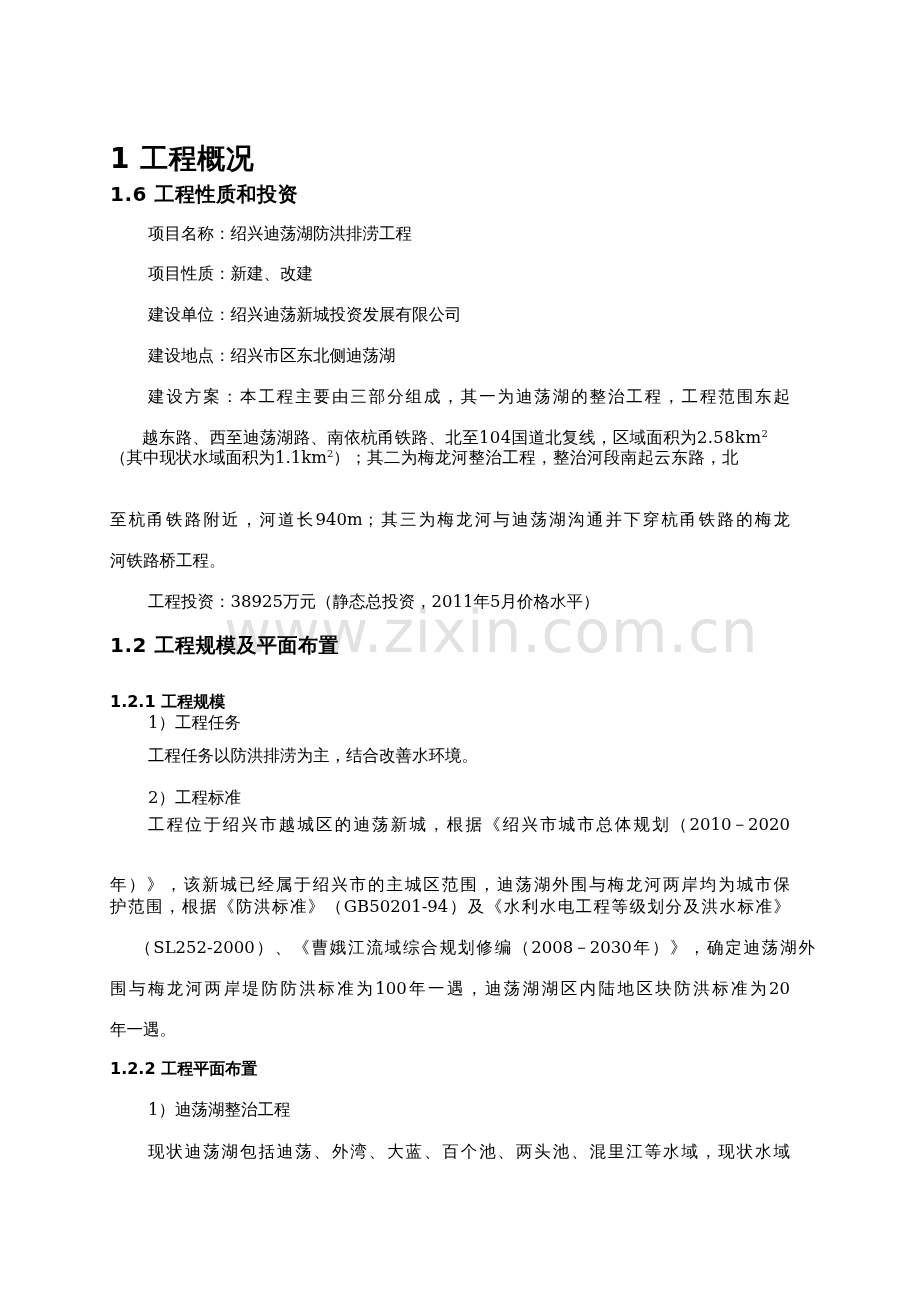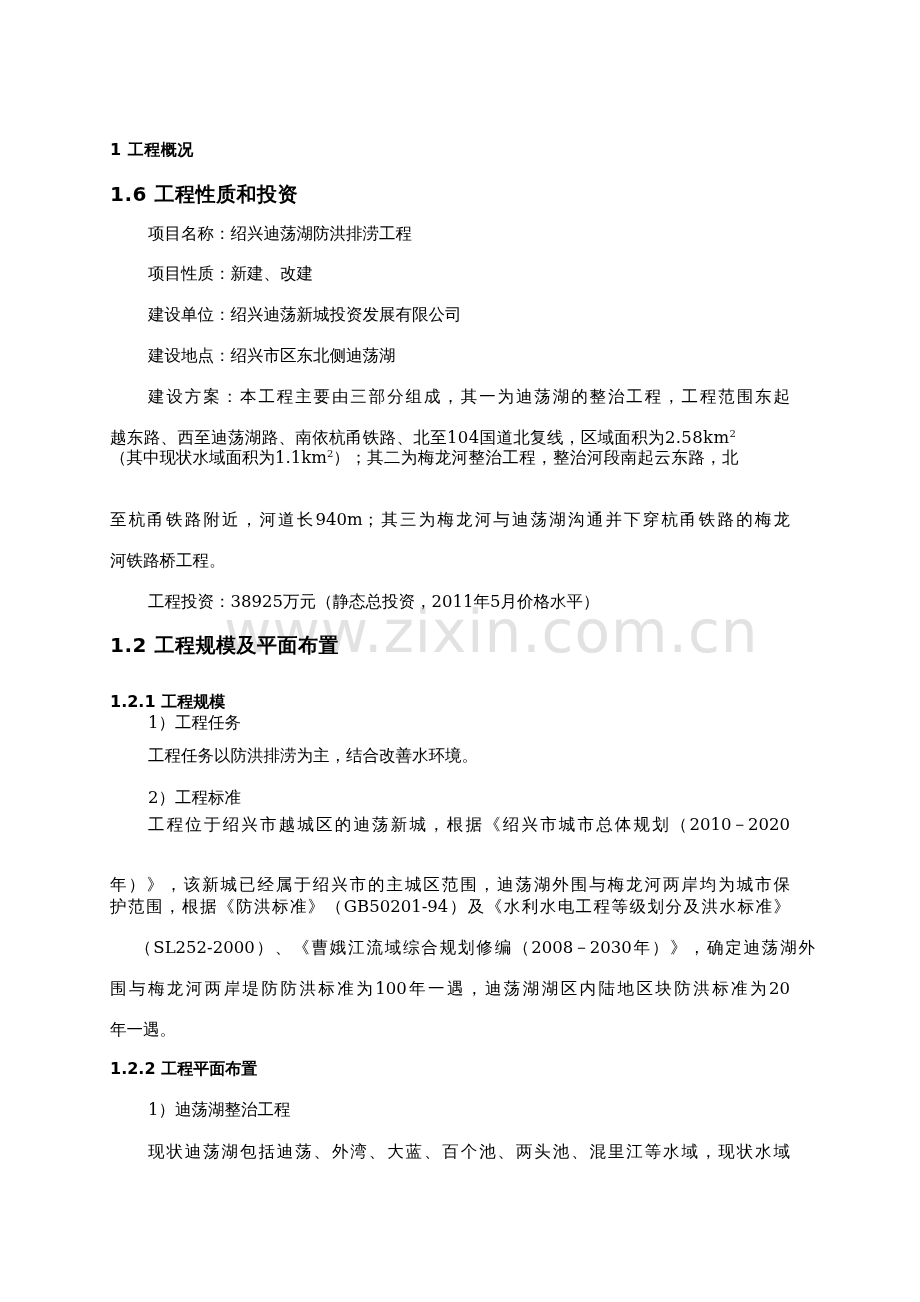--- a/index.html
+++ b/index.html
@@ -1,19 +1,19 @@
 <!DOCTYPE html>
 <html><head>
 <meta charset="utf-8">
 <style>
   html, body { margin: 0; padding: 0; background: #ffffff; }
   body { width: 920px; height: 1302px; position: relative; overflow: hidden;
          font-family: "DejaVu Serif", "Liberation Serif", serif; color: #000; }
   .page { position: absolute; left: 0; top: 0; width: 920px; height: 1302px; }
-  .h1 { position: absolute; left: 110px; top: 140px; font-size: 16px; font-weight: bold; font-family: "DejaVu Sans", sans-serif; letter-spacing: 0.5px; text-align: right; }
+  .h1 { position: absolute; left: 110px; top: 140px; font-size: 28px; font-weight: bold; font-family: "DejaVu Sans", sans-serif; letter-spacing: 0.5px; text-align: right; }
   .h2 { position: absolute; left: 110px; font-size: 20px; font-weight: bold; font-family: "DejaVu Sans", sans-serif; letter-spacing: 0.5px; }
   .h3 { position: absolute; left: 110px; font-size: 16px; font-weight: bold; font-family: "DejaVu Sans", sans-serif; }
   .line { position: absolute; font-size: 16.5px; white-space: nowrap; line-height: 20px; }
   .ind { left: 148px; }
   .full { left: 110px; width: 680px; }
   .just { text-align: justify; text-align-last: justify; }
   sup { font-size: 10px; vertical-align: top; position: relative; top: -4px; }
   .watermark { position: absolute; left: 224px; top: 598px; font-size: 58px; color: #e2e2e2;
                font-family: "DejaVu Sans", sans-serif; letter-spacing: 1px; z-index: 0; text-align: center; }
   .content { position: relative; z-index: 1; }
@@ -30,21 +30,21 @@
     <div class="h2" style="top:181px;">1.6  工程性质和投资</div>
 
     <div class="line ind" style="top:224px;">项目名称：绍兴迪荡湖防洪排涝工程</div>
     <div class="line ind" style="top:264px;">项目性质：新建、改建</div>
     <div class="line ind" style="top:305px;">建设单位：绍兴迪荡新城投资发展有限公司</div>
     <div class="line ind" style="top:346px;">建设地点：绍兴市区东北侧迪荡湖</div>
 
     <div class="line ind" style="top:387px; width:642px;">
         <span class="just" style="display:block;">建设方案：本工程主要由三部分组成，其一为迪荡湖的整治工程，工程范围东起</span>
       </div>
-    <div class="line full" style="top:428px;"><span style="letter-spacing:0.35px;">越东路、西至迪荡湖路、南依杭甬铁路、北至104国道北复线，区域面积为2.58km</span><sup>2</sup></div>
+    <div class="line full" style="top:428px;margin-left:32px;"><span style="letter-spacing:0.35px;">越东路、西至迪荡湖路、南依杭甬铁路、北至104国道北复线，区域面积为2.58km</span><sup>2</sup></div>
     <div class="line full" style="top:448px;"><span>（其中现状水域面积为1.1km</span><sup>2</sup><span style="letter-spacing:0.4px;">）；其二为梅龙河整治工程，整治河段南起云东路，北</span></div>
     <div class="line full" style="top:510px;">
         <span class="just" style="display:block;">至杭甬铁路附近，河道长940m；其三为梅龙河与迪荡湖沟通并下穿杭甬铁路的梅龙</span>
       </div>
     <div class="line full" style="top:551px;">河铁路桥工程。</div>
 
     <div class="line ind" style="top:592px;">工程投资：38925万元（静态总投资，2011年5月价格水平）</div>
 
     <div class="h2" style="top:632px;">1.2  工程规模及平面布置</div>
 

